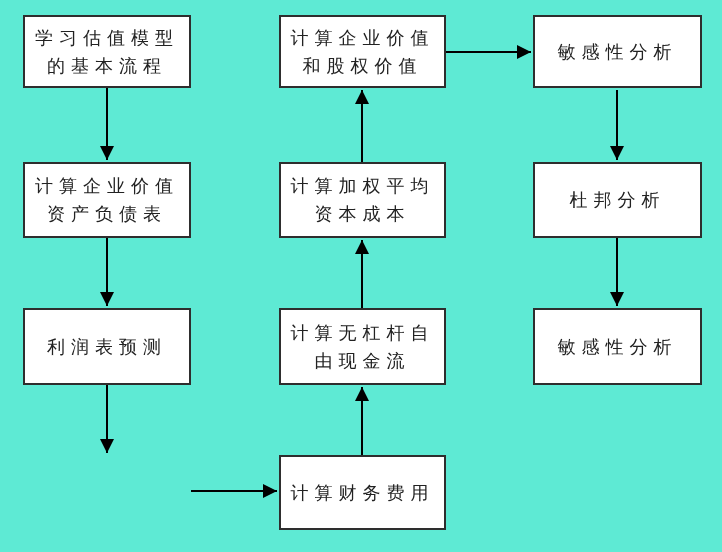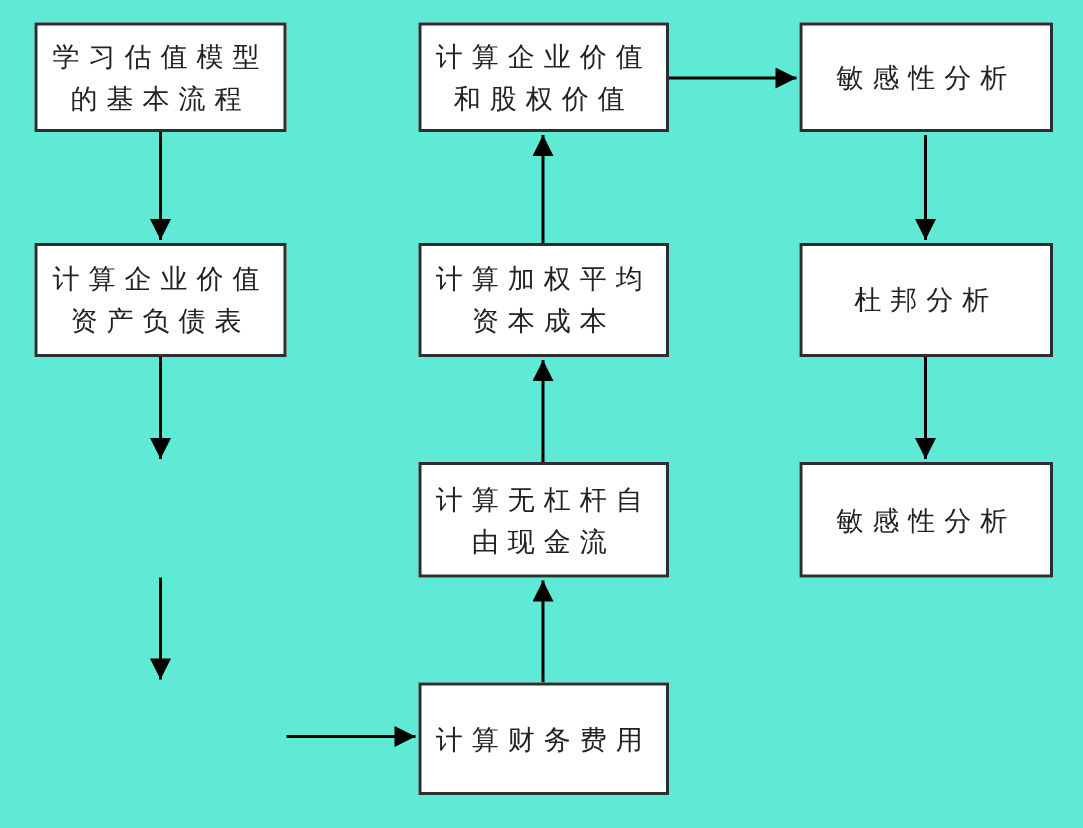--- a/index.html
+++ b/index.html
@@ -67,20 +67,21 @@
     <line x1="362" y1="162" x2="362" y2="90" stroke="#000" stroke-width="2" marker-end="url(#ah)"></line>
     <line x1="446" y1="52" x2="531" y2="52" stroke="#000" stroke-width="2" marker-end="url(#ah)"></line>
     <line x1="617" y1="90" x2="617" y2="160" stroke="#000" stroke-width="2" marker-end="url(#ah)"></line>
     <line x1="617" y1="238" x2="617" y2="306" stroke="#000" stroke-width="2" marker-end="url(#ah)"></line>
   </svg>
 
   <div class="node col-left row-1">学习估值模型
 的基本流程</div>
   <div class="node col-left row-2">计算企业价值
 资产负债表</div>
+  <div class="node col-left row-3">利润表预测</div>
 
   <div class="node col-middle row-4">计算财务费用</div>
   <div class="node col-middle row-3">计算无杠杆自
 由现金流</div>
   <div class="node col-middle row-2">计算加权平均
 资本成本</div>
   <div class="node col-middle row-1">计算企业价值
 和股权价值</div>
 
   <div class="node col-right row-2">杜邦分析</div>

